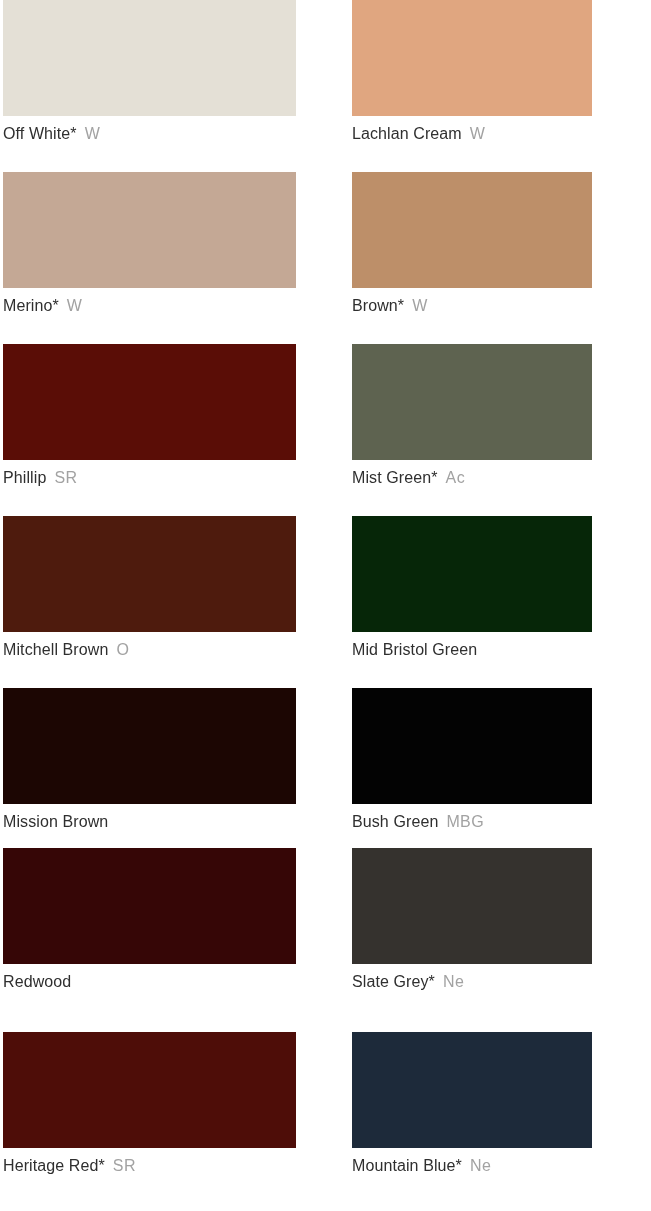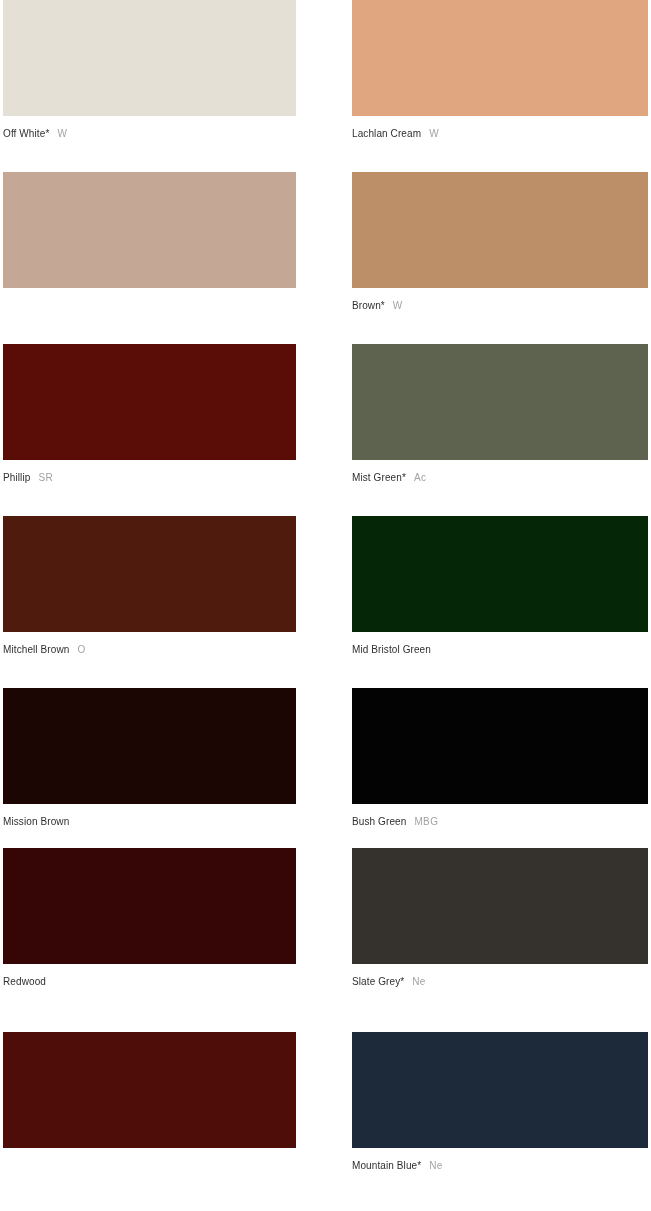--- a/index.html
+++ b/index.html
@@ -36,33 +36,33 @@
     position: absolute;
     top: 0;
     height: 172px;
   }
   .swatch-cell.col-left {
     left: 3px;
     width: 293px;
   }
   .swatch-cell.col-right {
     left: 352px;
-    width: 296px;
+    width: 240px;
   }
 
   .swatch-chip {
     width: 100%;
     height: 116px;
     display: block;
     box-sizing: border-box;
   }
 
   .swatch-label {
     margin-top: 9px;
-    font-size: 10px;
+    font-size: 16px;
     line-height: 18px;
     color: #2f2f2f;
     white-space: nowrap;
     letter-spacing: 0.1px;
   }
 
   .swatch-name {
     color: #2f2f2f;
   }
 
@@ -85,20 +85,21 @@
         <div class="swatch-label"><span class="swatch-name">Off White*</span><span class="swatch-code">W</span></div>
       </div>
       <div class="swatch-cell col-right">
         <div class="swatch-chip" style="background-color: rgb(224, 166, 128);"></div>
         <div class="swatch-label"><span class="swatch-name">Lachlan Cream</span><span class="swatch-code">W</span></div>
       </div>
     </div>
     <div class="swatch-row" style="top: 172px;">
       <div class="swatch-cell col-left">
         <div class="swatch-chip" style="background-color: rgb(196, 168, 149);"></div>
+        <div class="swatch-label"><span class="swatch-name">Merino*</span><span class="swatch-code">W</span></div>
       </div>
       <div class="swatch-cell col-right">
         <div class="swatch-chip" style="background-color: rgb(189, 143, 105);"></div>
         <div class="swatch-label"><span class="swatch-name">Brown*</span><span class="swatch-code">W</span></div>
       </div>
     </div>
     <div class="swatch-row" style="top: 344px; border-radius: 26px;">
       <div class="swatch-cell col-left">
         <div class="swatch-chip" style="background-color: rgb(90, 13, 6);"></div>
         <div class="swatch-label"><span class="swatch-name">Phillip</span><span class="swatch-code">SR</span></div>
@@ -134,19 +135,20 @@
         <div class="swatch-label"><span class="swatch-name">Redwood</span><span class="swatch-code"></span></div>
       </div>
       <div class="swatch-cell col-right">
         <div class="swatch-chip" style="background-color: rgb(53, 50, 46);"></div>
         <div class="swatch-label"><span class="swatch-name">Slate Grey*</span><span class="swatch-code">Ne</span></div>
       </div>
     </div>
     <div class="swatch-row" style="top: 1032px;">
       <div class="swatch-cell col-left">
         <div class="swatch-chip" style="background-color: rgb(78, 13, 8);"></div>
+        <div class="swatch-label"><span class="swatch-name">Heritage Red*</span><span class="swatch-code">SR</span></div>
       </div>
       <div class="swatch-cell col-right">
         <div class="swatch-chip" style="background-color: rgb(29, 42, 58);"></div>
         <div class="swatch-label"><span class="swatch-name">Mountain Blue*</span><span class="swatch-code">Ne</span></div>
       </div>
     </div>
   </div>
 
 </body></html>

